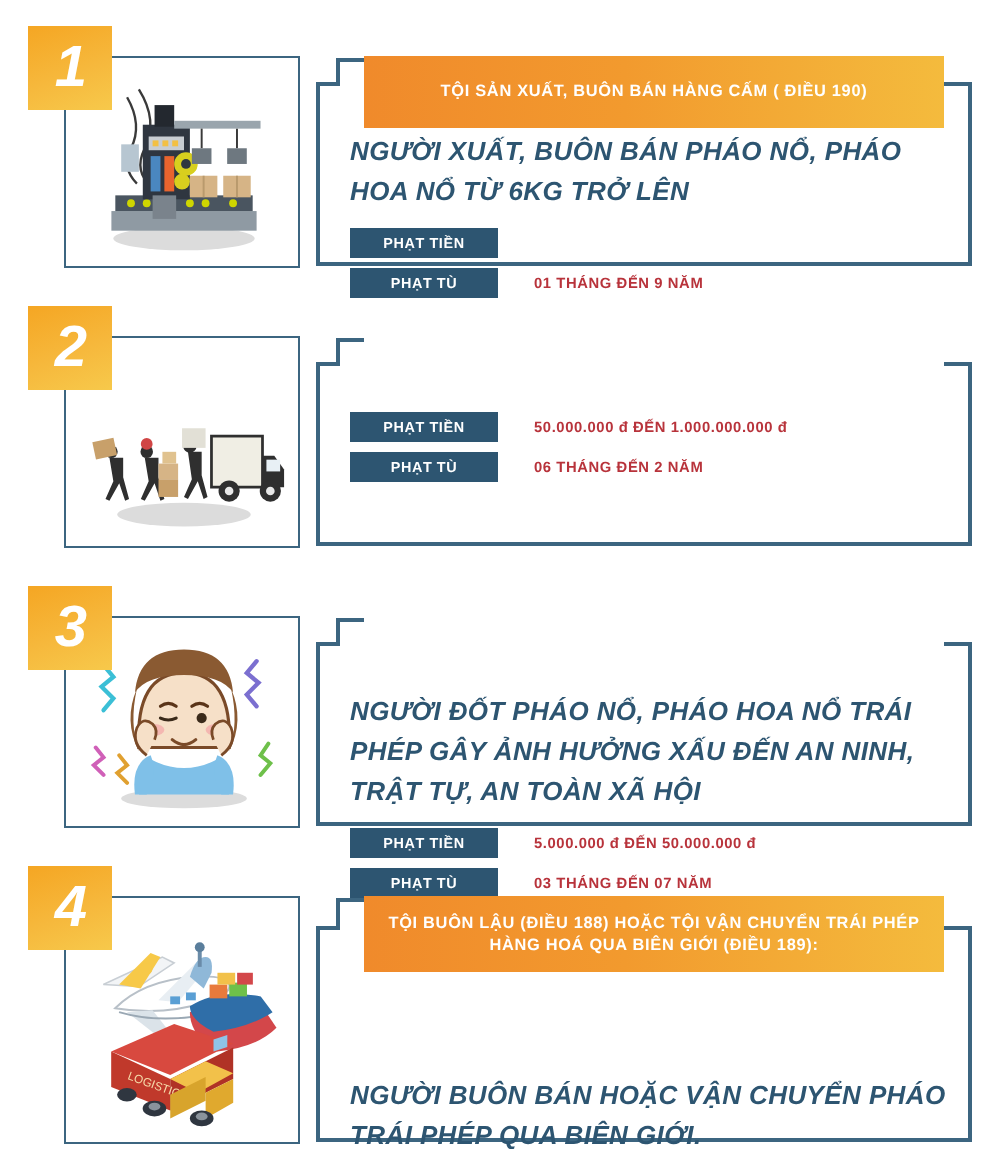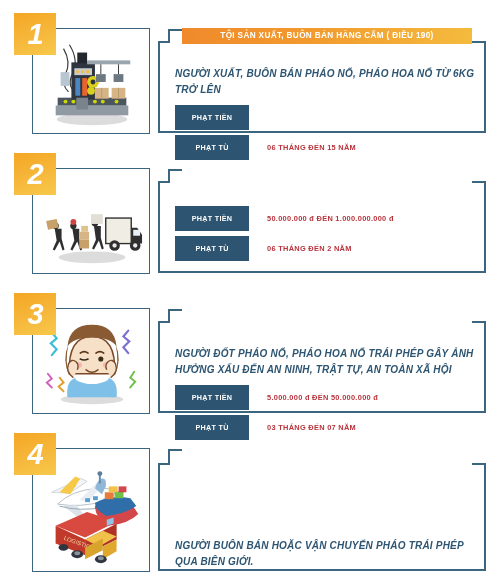--- a/index.html
+++ b/index.html
@@ -92,21 +92,21 @@
     height: 100%;
     overflow: visible;
   }
 
   
   .hdr-bar {
     position: absolute;
     left: 25px;
     top: 0px;
     width: 290px;
-    height: 16px;
+    height: 36px;
     background: linear-gradient(90deg, #f08a2b 0%, #f29a2e 45%, #f4bb3d 100%);
     display: flex;
     align-items: center;
     justify-content: center;
     text-align: center;
     box-sizing: border-box;
     padding: 0 6px;
     z-index: 3;
   }
   .sec4 .hdr-bar { height: 38px; }
@@ -123,35 +123,35 @@
     left: 18px;
     top: 38px;
     width: 300px;
     z-index: 2;
   }
   .sec4 .panel-body { top: 46px; margin-top: 44px; }
 
   .desc {
     font-style: italic;
     font-weight: bold;
-    font-size: 10px;
+    font-size: 13px;
     line-height: 1.55;
     color: #2d5571;
     letter-spacing: 0.2px;
     margin: 0 0 8px 0;
   }
 
   .penalty-row {
     display: flex;
     align-items: center;
     margin-bottom: 5px;
   }
   .pen-label {
     width: 74px;
-    height: 25px;
+    height: 15px;
     background: #2d5571;
     color: #ffffff;
     font-size: 7.2px;
     font-weight: bold;
     letter-spacing: 0.3px;
     display: flex;
     align-items: center;
     justify-content: center;
     box-sizing: border-box;
   }
@@ -226,21 +226,21 @@
       <div class="hdr-bar">
         <div class="hdr-text">TỘI SẢN XUẤT, BUÔN BÁN HÀNG CẤM ( ĐIỀU 190)</div>
       </div>
       <div class="panel-body">
         <p class="desc">NGƯỜI  XUẤT, BUÔN BÁN PHÁO NỔ, PHÁO HOA NỔ TỪ 6KG TRỞ LÊN</p>
         <div class="penalty-row">
           <div class="pen-label">PHẠT TIỀN</div>
         </div>
         <div class="penalty-row">
           <div class="pen-label">PHẠT TÙ</div>
-          <div class="pen-value">06 THÁNG ĐẾN 15 NĂM</div>
+          <div class="pen-value">01 THÁNG ĐẾN 9 NĂM</div>
         </div>
       </div>
     </div>
   </div>
 
   <div class="section sec2">
 
     <div class="num-badge">
       <span>2</span>
     </div>
@@ -389,19 +389,22 @@
           <ellipse cx="68" cy="111" rx="3" ry="2" fill="#8a939c"></ellipse>
           <ellipse cx="30" cy="100" rx="5" ry="3.4" fill="#2f3640"></ellipse>
         </g>
       </svg>
     </div>
 
     <div class="info-panel">
       <svg class="panel-outline" viewBox="0 0 330 124" preserveAspectRatio="none">
         <path d="M25 2 L12 2 L12 16 L2 16 L2 122 L328 122 L328 16 L315 16" fill="none" stroke="#3c6580" stroke-width="2"></path>
       </svg>
+      <div class="hdr-bar">
+        <div class="hdr-text">TỘI BUÔN LẬU (ĐIỀU 188) HOẶC TỘI VẬN CHUYỂN TRÁI PHÉP HÀNG HOÁ QUA BIÊN GIỚI (ĐIỀU 189):</div>
+      </div>
       <div class="panel-body">
         <p class="desc">NGƯỜI BUÔN BÁN HOẶC VẬN CHUYỂN PHÁO TRÁI PHÉP QUA BIÊN GIỚI.</p>
       </div>
     </div>
   </div>
 
 </div>
 
 </body></html>

